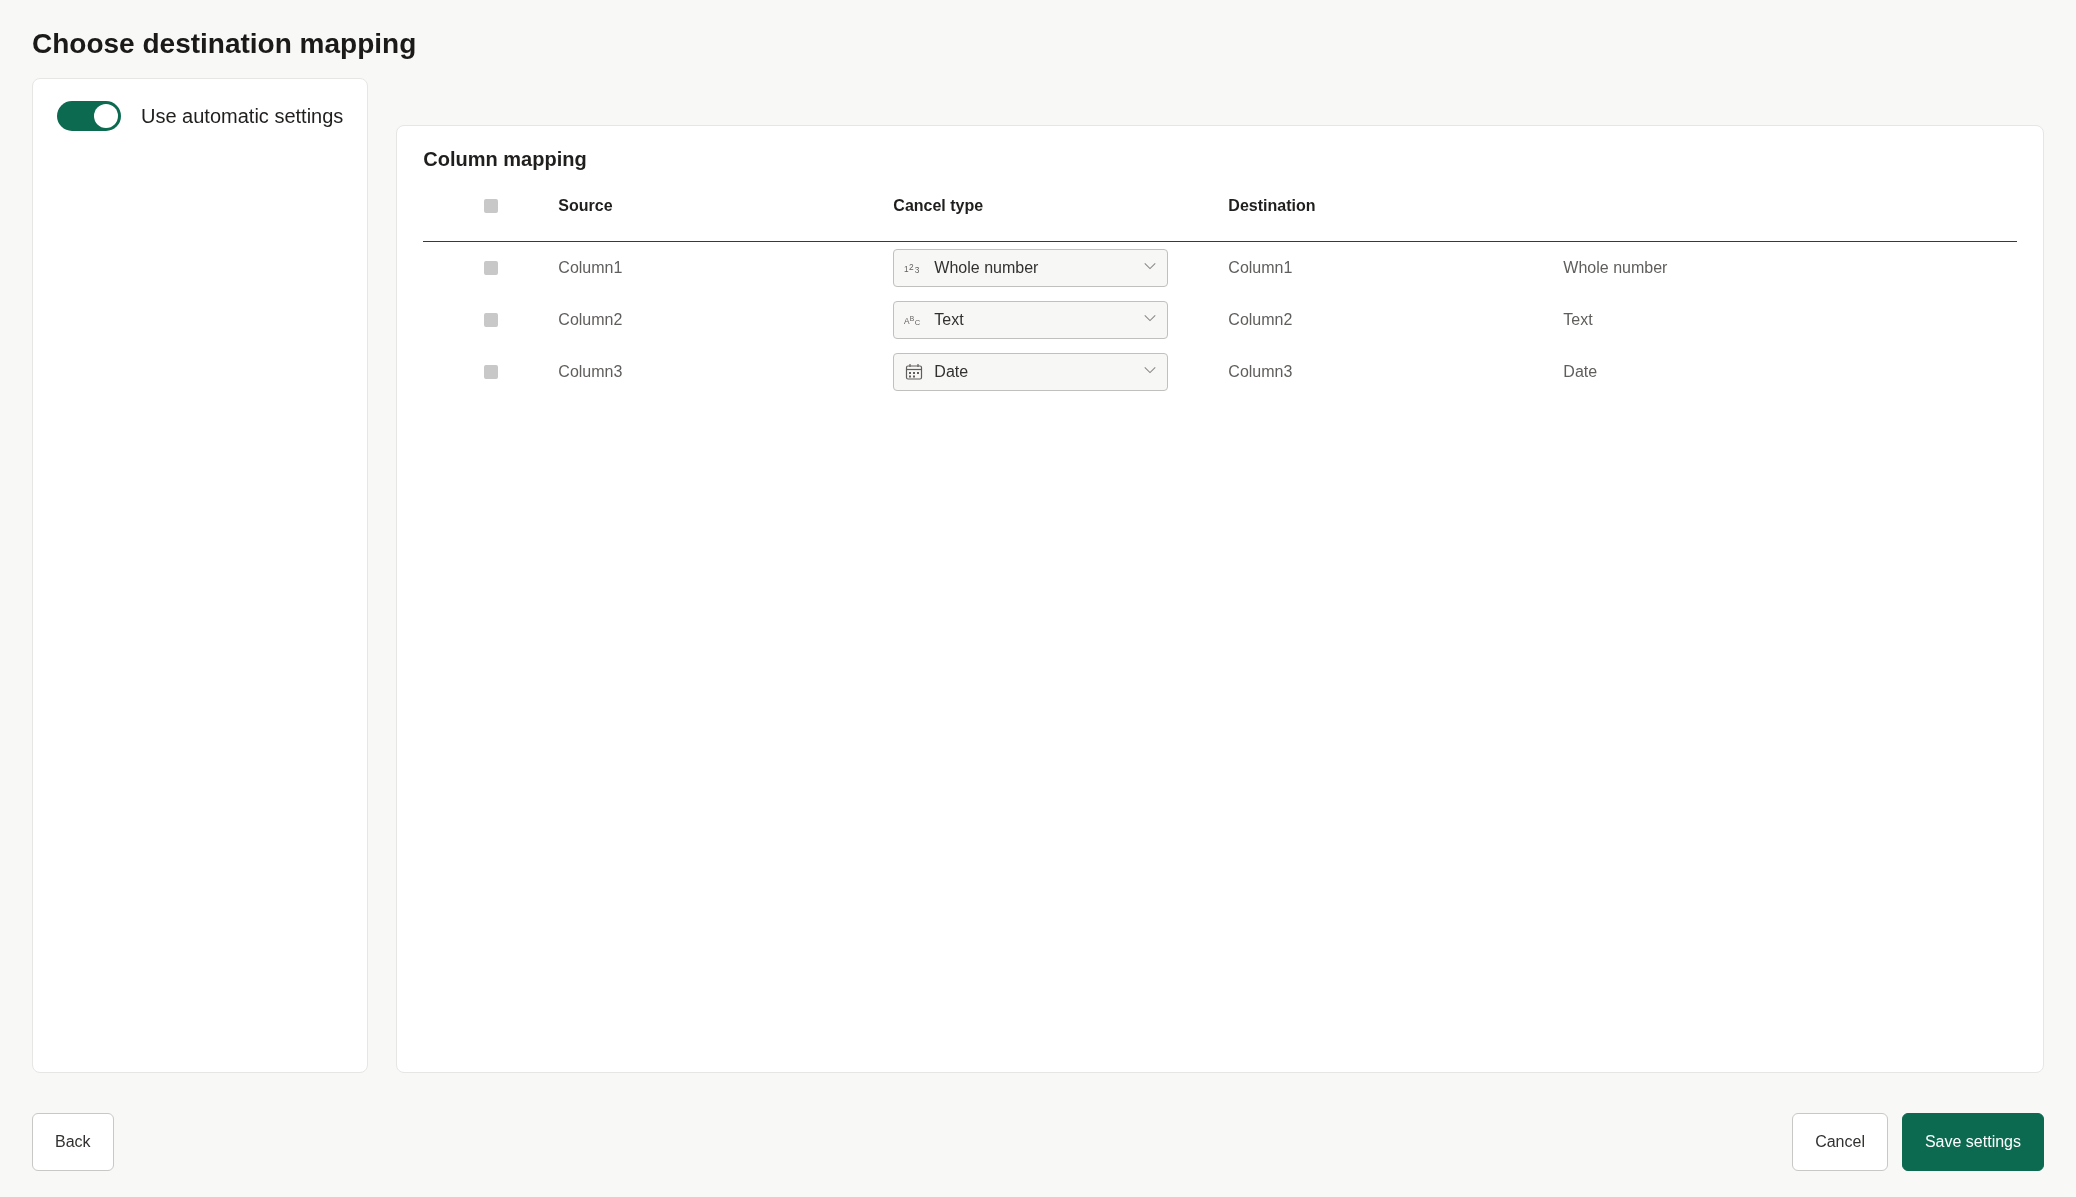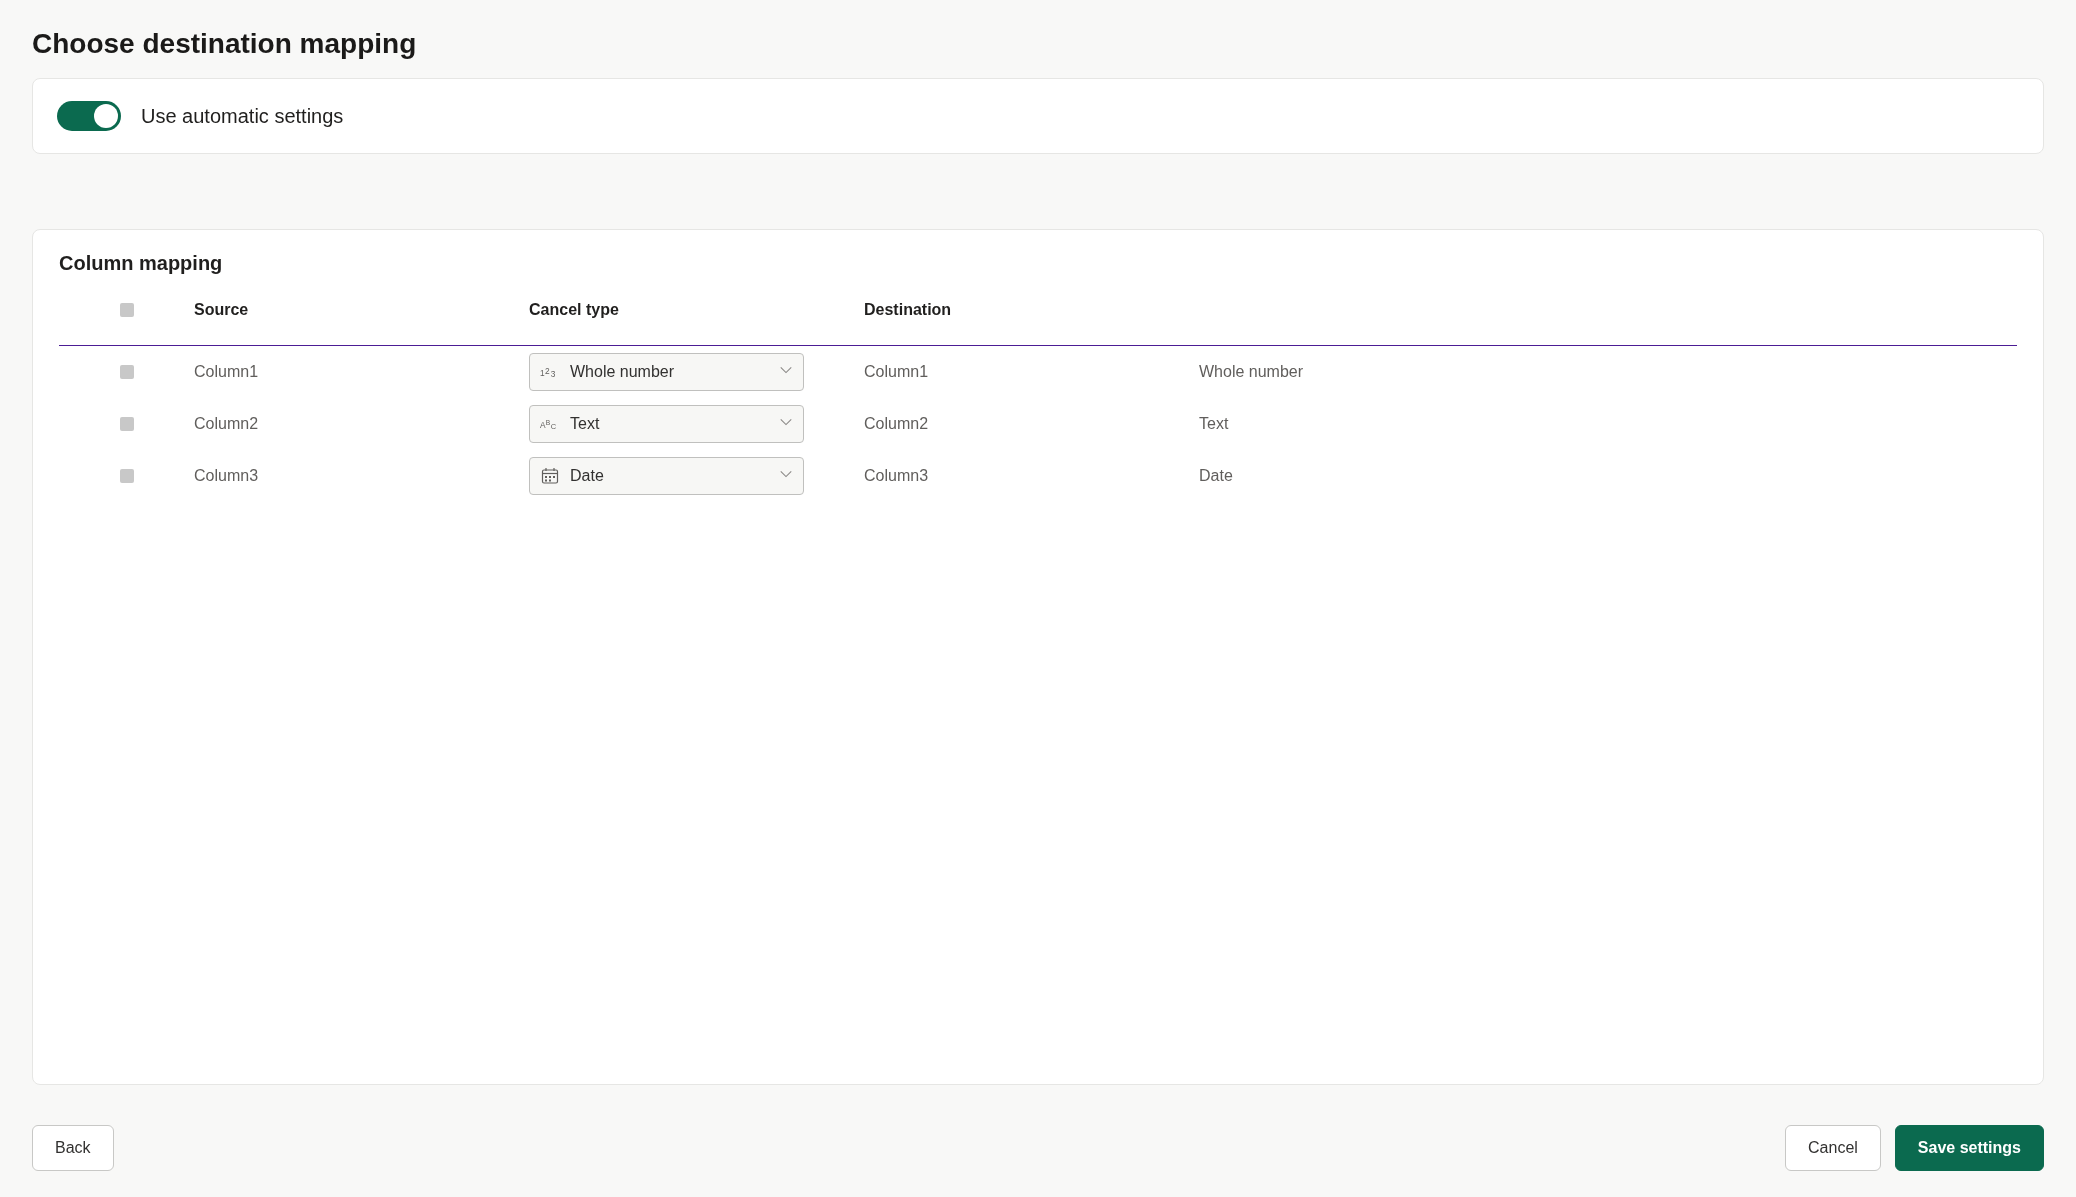--- a/index.html
+++ b/index.html
@@ -21,21 +21,21 @@
     .page-title {
       font-size: 28px;
       font-weight: 600;
       color: #1b1a19;
       padding: 28px 32px 18px 32px;
     }
     .main {
       flex: 1;
       padding: 0 32px 20px 32px;
       display: flex;
-      flex-direction: column;
+      flex-direction: row;
       gap: 28px;
       overflow: hidden;
     }
     .card {
       background: #ffffff;
       border: 1px solid #e6e6e4;
       border-radius: 8px;
       padding: 22px 24px;
     }
     .toggle-row {
@@ -163,40 +163,40 @@
       display: flex;
       align-items: center;
       justify-content: space-between;
       padding: 20px 32px 26px 32px;
     }
     .footer-right {
       display: flex;
       gap: 14px;
     }
     .btn {
-      height: 46px;
+      height: 58px;
       padding: 0 22px;
       border-radius: 6px;
       font-size: 16px;
       cursor: pointer;
       display: inline-flex;
       align-items: center;
       justify-content: center;
       font-family: inherit;
     }
     .btn-secondary {
       background: #ffffff;
       border: 1px solid #c8c8c6;
       color: #323130;
     }
     .btn-primary {
       background: #0b6a4f;
       border: 1px solid #0b6a4f;
       color: #ffffff;
-      font-weight: 700;
+      font-weight: 400;
     }
   </style>
 </head>
 <body>
 
 <h1 class="page-title">Choose destination mapping</h1>
 
 <div class="main">
 
   <div class="card">

